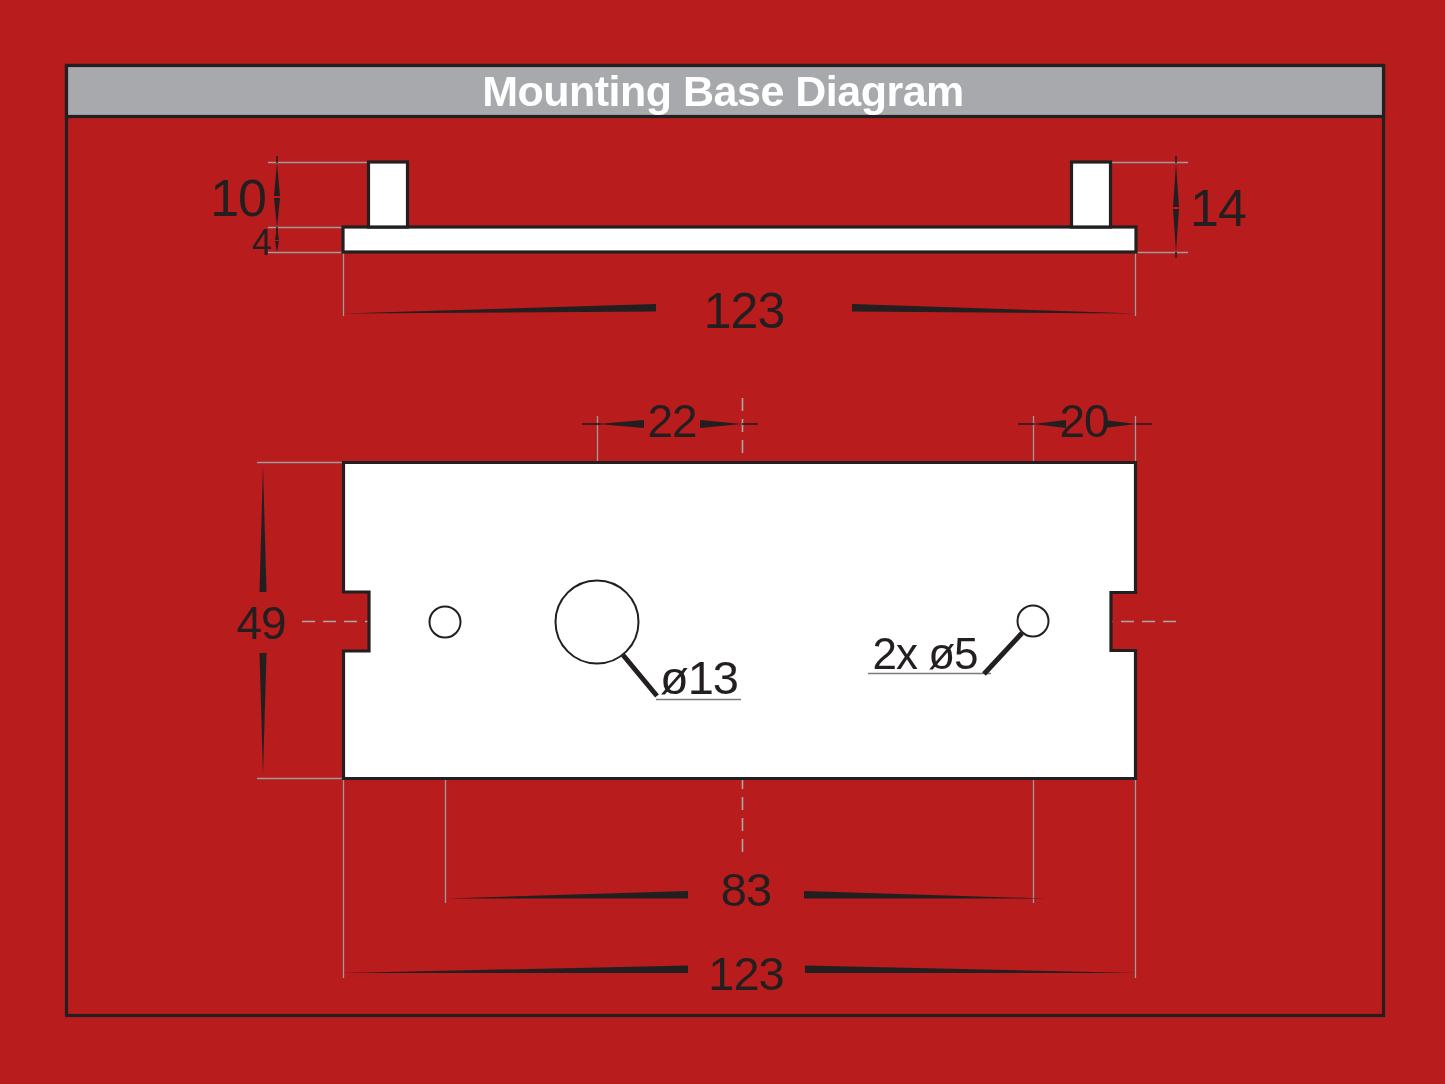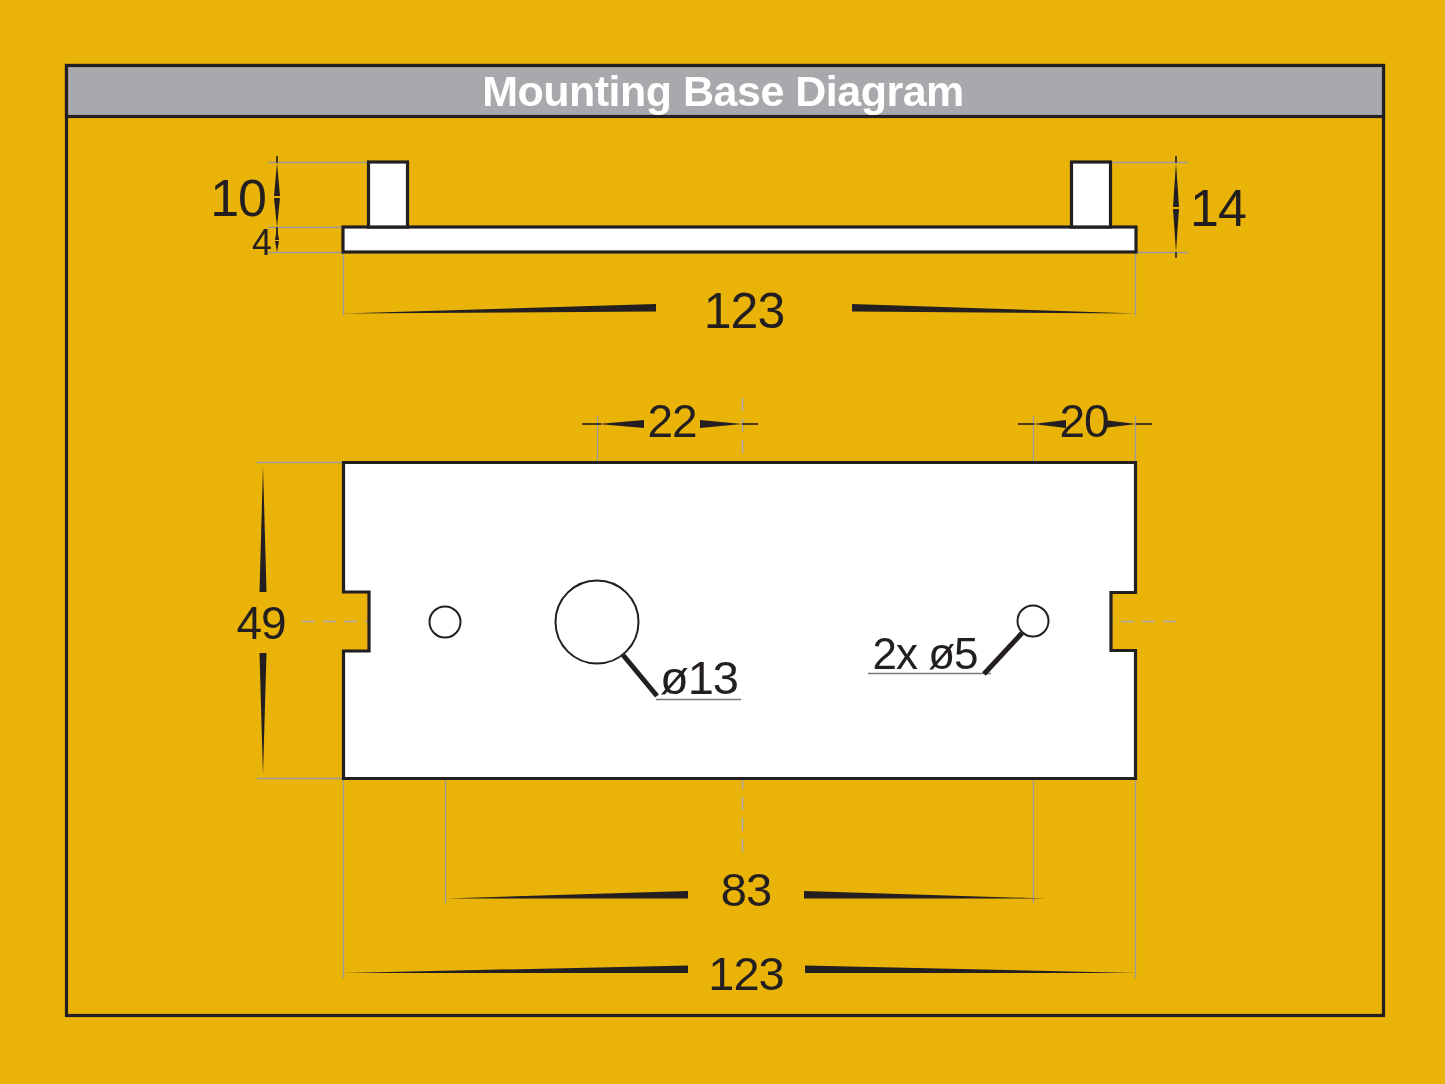--- a/index.html
+++ b/index.html
@@ -1,19 +1,19 @@
 <!DOCTYPE html>
 <html><head>
 <meta charset="utf-8">
 <style>
   html,body{margin:0;padding:0;background:#ffffff;}
   .stage{
     position:relative;
     width:1445px;height:1084px;
-    background:#eab308;
+    background:#b91c1c;
     font-family:"Liberation Sans", sans-serif;
   }
   svg{position:absolute;left:0;top:0;}
 
   
   .thick{stroke:#231f20;stroke-width:3.2;fill:#ffffff;}
   .thick-nofill{stroke:#231f20;stroke-width:3.2;fill:none;}
   .circle{stroke:#231f20;stroke-width:2;fill:#ffffff;}
   .ext{stroke:#9c9c9c;stroke-width:1.3;fill:none;}
   .dash{stroke:#a8a8a8;stroke-width:1.6;fill:none;stroke-dasharray:13 8;}

